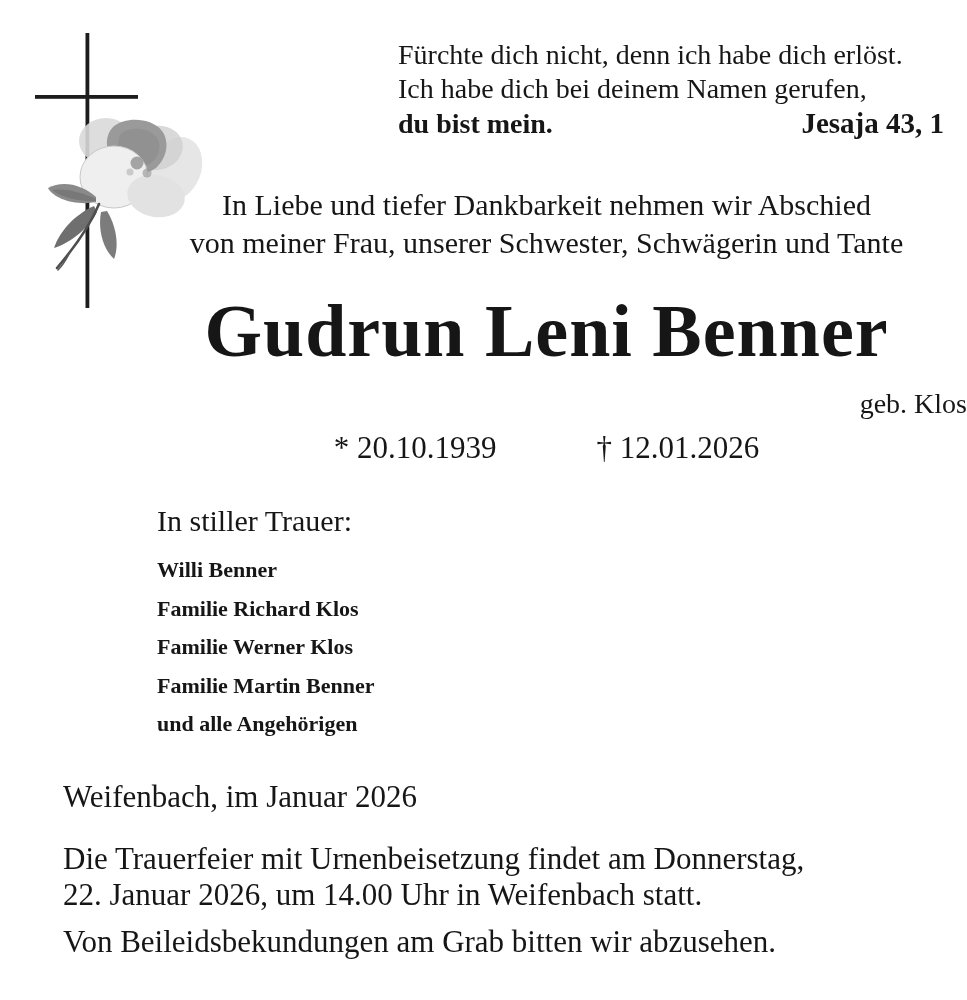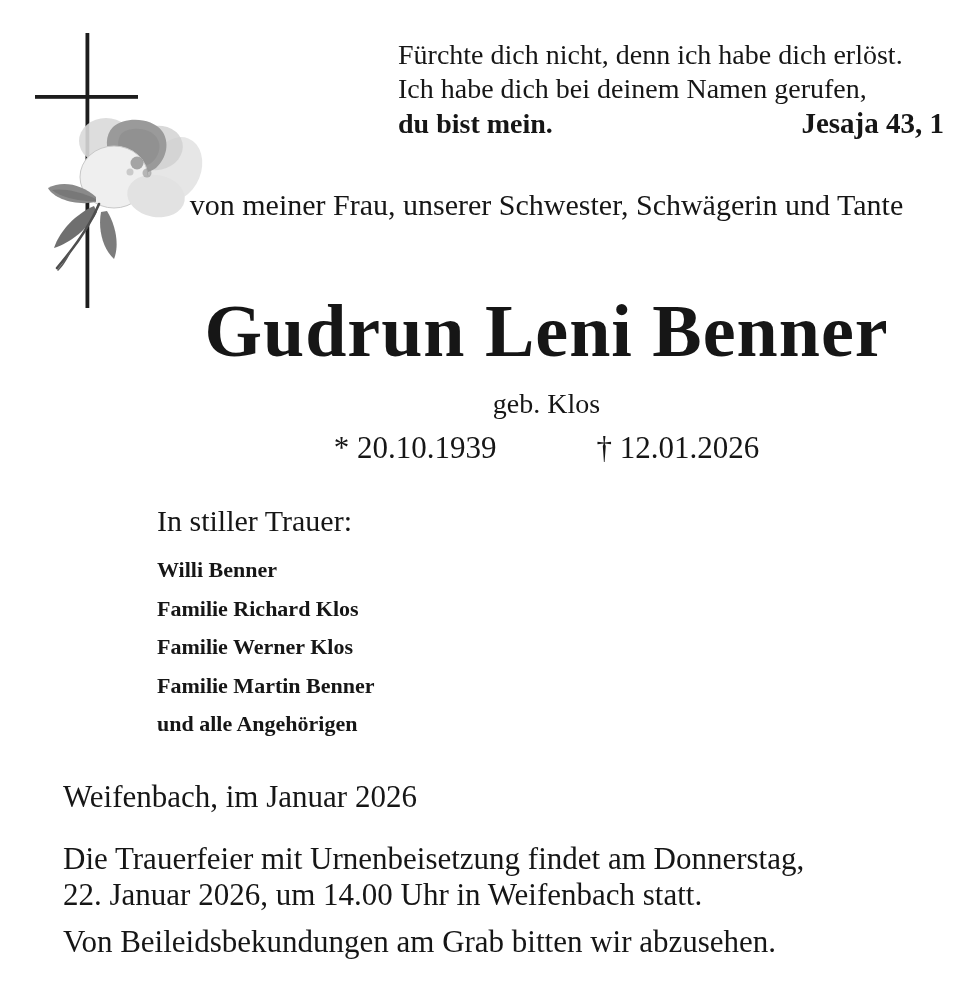--- a/index.html
+++ b/index.html
@@ -64,21 +64,21 @@
     line-height: 82px;
     font-weight: bold;
     letter-spacing: 1px;
     white-space: nowrap;
   }
   .maiden-name {
     position: absolute;
     left: 126px;
     right: 0;
     top: 388px;
-    text-align: center;
+    text-align: right;
     font-size: 28px;
     line-height: 32px;
   }
   .life-dates {
     position: absolute;
     left: 126px;
     right: 0;
     top: 430px;
     text-align: center;
     font-size: 31px;
@@ -176,20 +176,21 @@
   <div class="quote">
     <div>Fürchte dich nicht, denn ich habe dich erlöst.</div>
     <div>Ich habe dich bei deinem Namen gerufen,</div>
     <div class="quote-last-line">
       <span>du bist mein.</span>
       <span class="quote-attribution">Jesaja 43, 1</span>
     </div>
   </div>
 
   <div class="intro">
+    <div>In Liebe und tiefer Dankbarkeit nehmen wir Abschied</div>
     <div>von meiner Frau, unserer Schwester, Schwägerin und Tante</div>
   </div>
 
   <h1 class="deceased-name">Gudrun Leni Benner</h1>
 
   <div class="maiden-name">geb. Klos</div>
 
   <div class="life-dates">
     <span class="birth-date">* 20.10.1939</span><span class="death-date">† 12.01.2026</span>
   </div>

